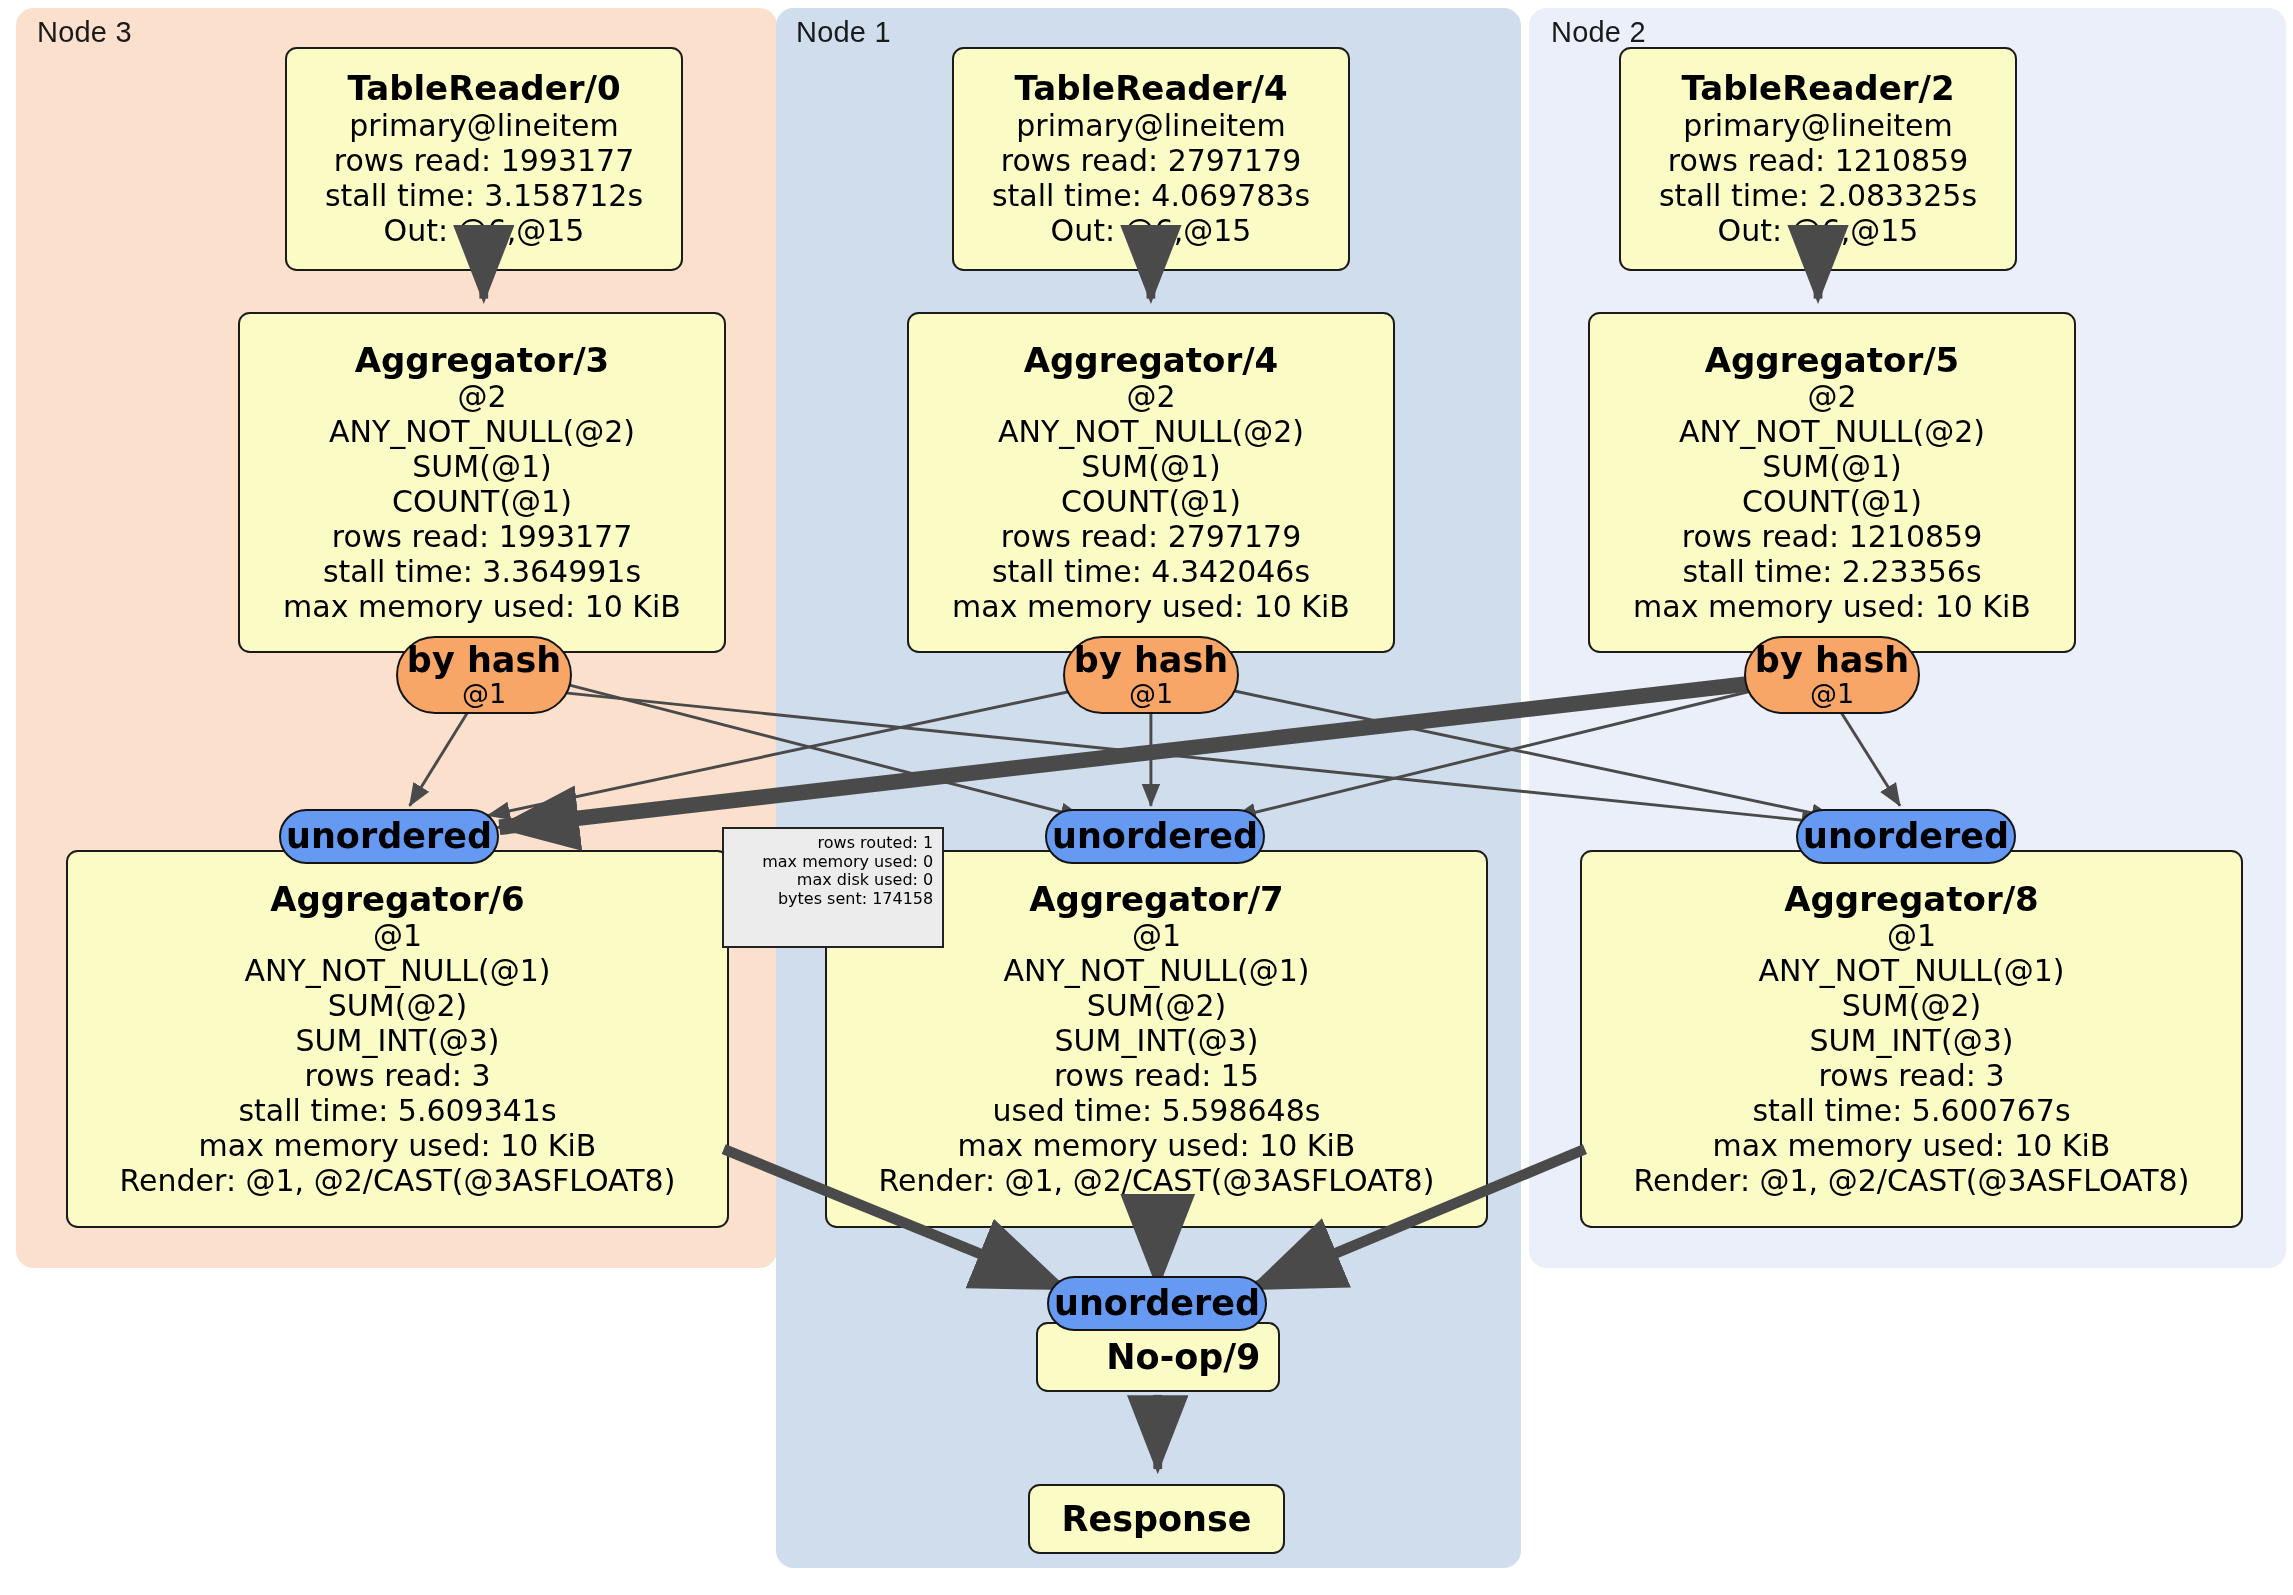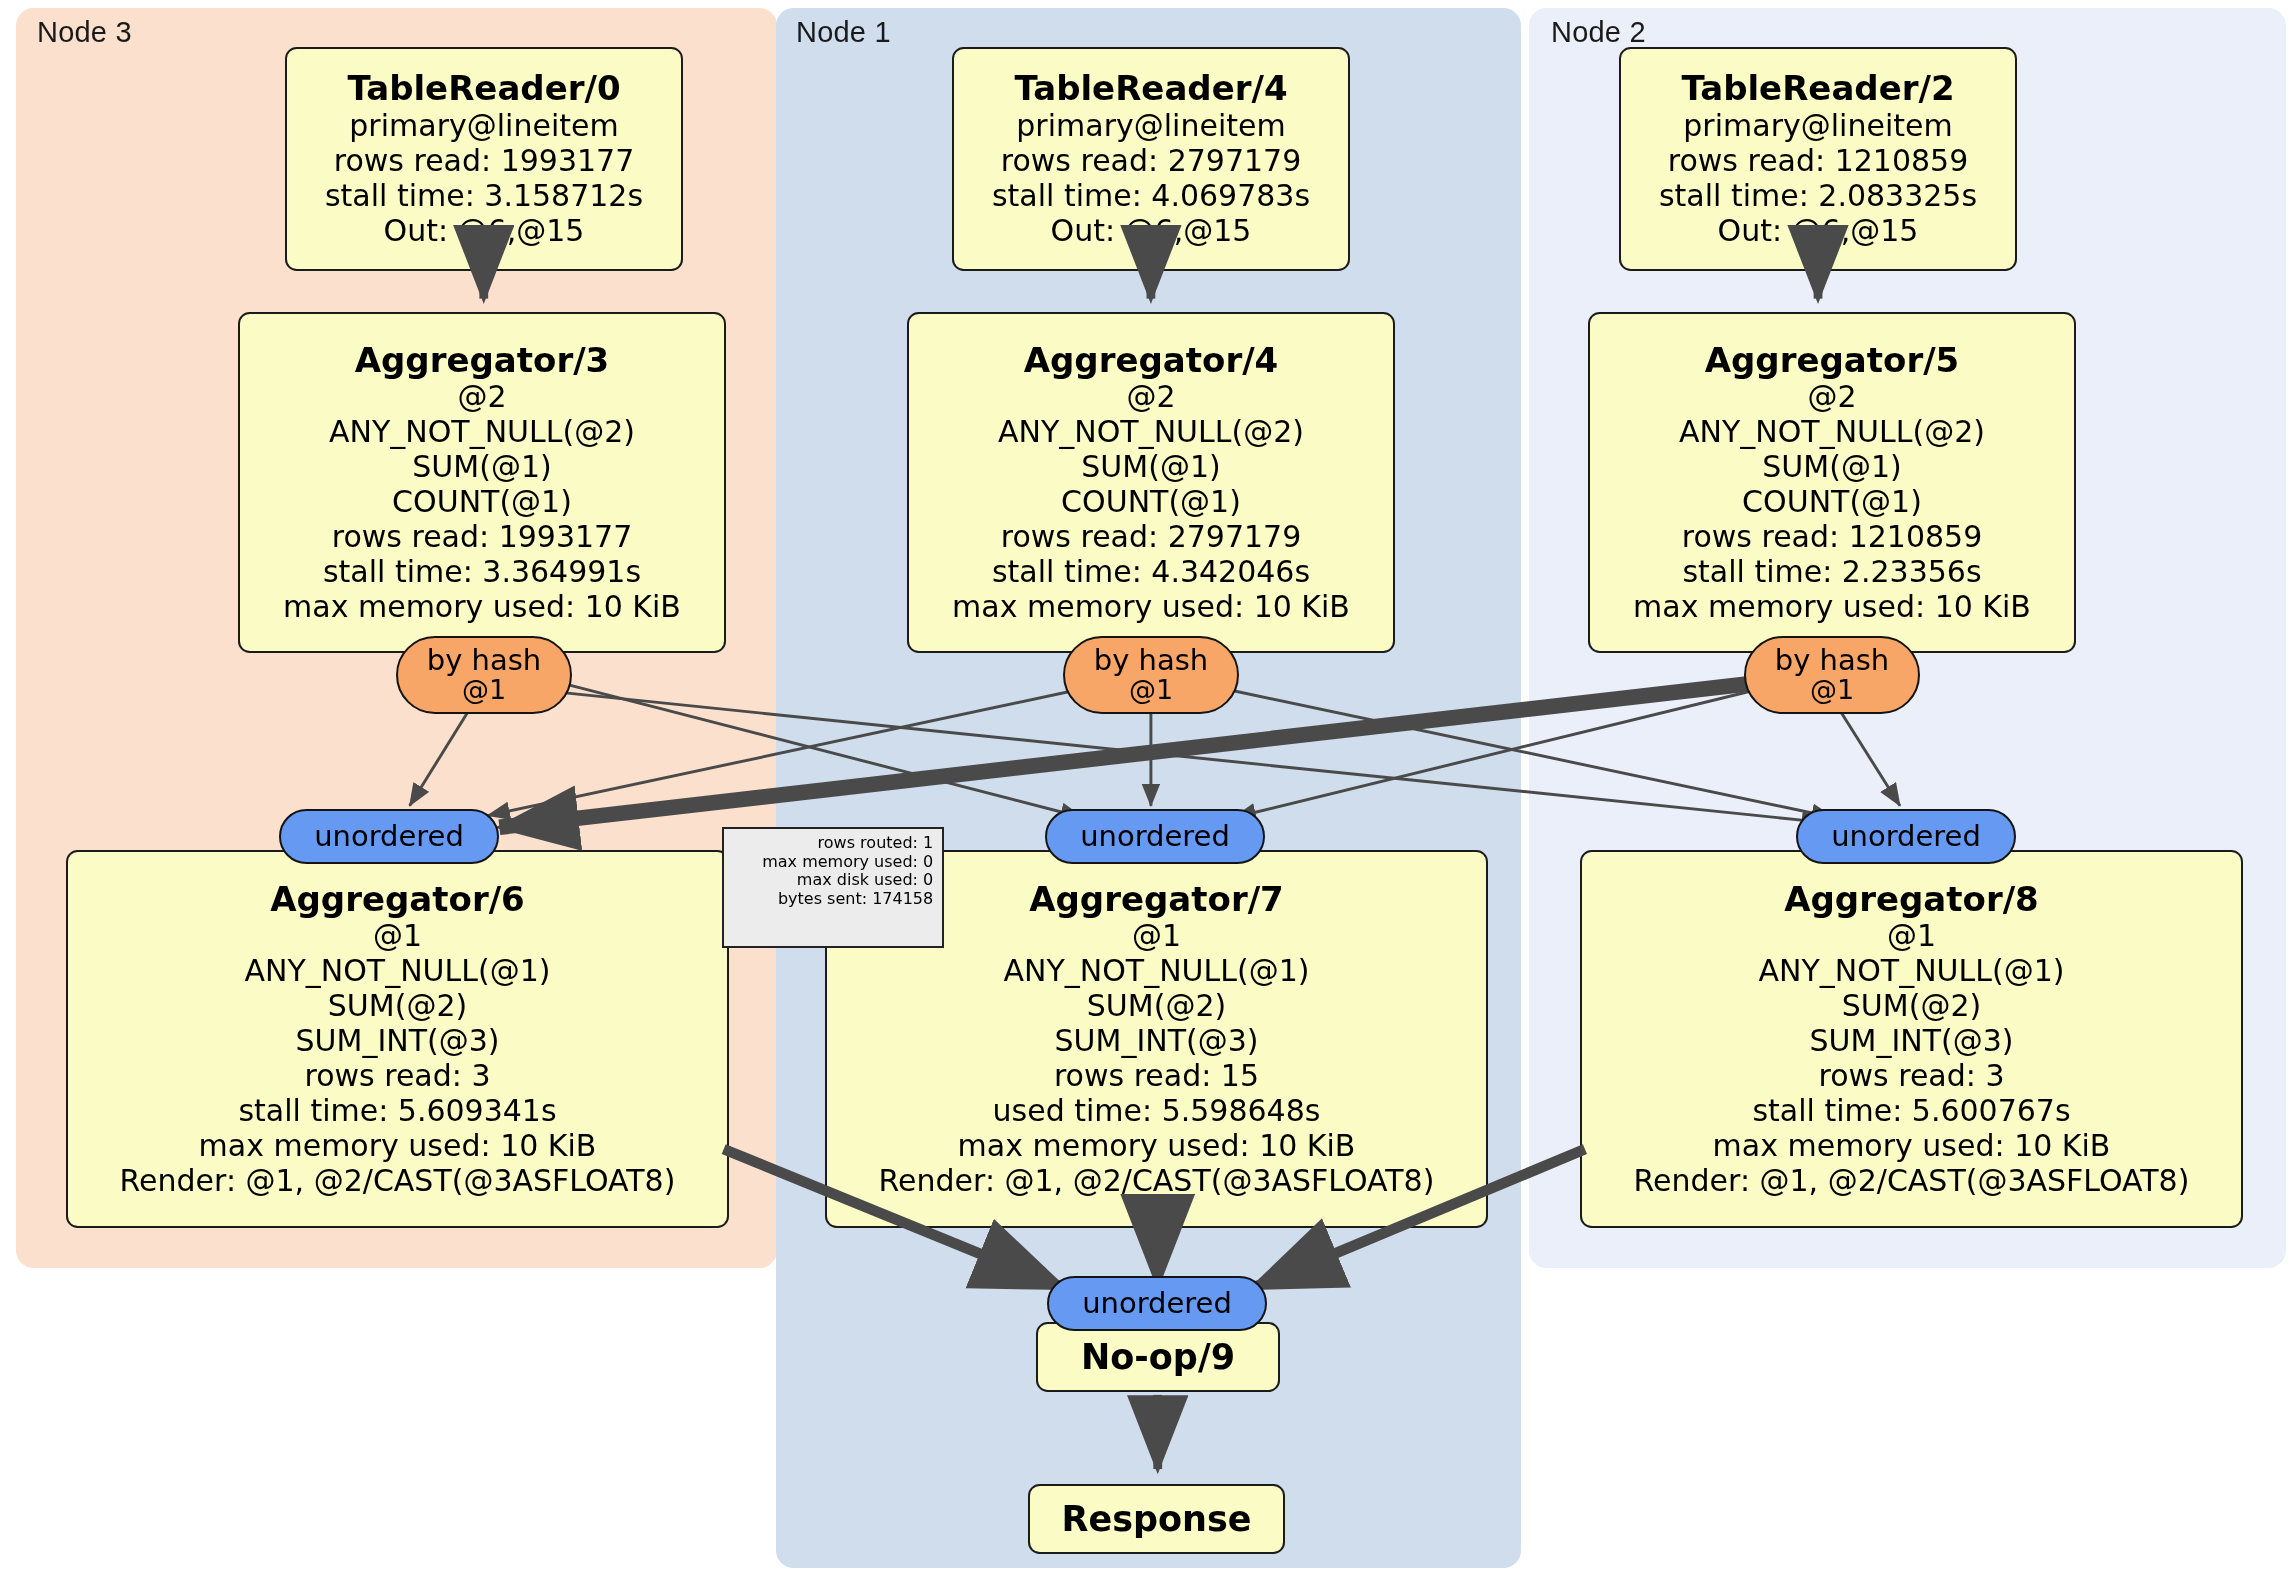--- a/index.html
+++ b/index.html
@@ -38,21 +38,21 @@
 
   
   .pill{
     position:absolute;box-sizing:border-box;
     border:2.4px solid #141414;border-radius:974px;
     display:flex;flex-direction:column;align-items:center;justify-content:center;
     color:#000;text-align:center;z-index:30;
   }
   .pill.hash{background:#f7a667;}
   .pill.ord{background:#6699f2;}
-  .pill .p1{font-weight:normal;font-size:29px;line-height:1.05;white-space:nowrap;text-align:center;}
+  .pill .p1{font-weight:bold;font-size:35px;line-height:1.05;white-space:nowrap;text-align:center;}
   .pill .p2{font-size:27px;line-height:1.1;white-space:nowrap;}
 
   
   .statbox{
     position:absolute;box-sizing:border-box;
     background:#ececec;border:2px solid #222;
     text-align:right;padding:4.9px 8.8px 5.9px 8.8px;z-index:60;
   }
   .statbox .sl{font-size:16px;line-height:1.175;white-space:nowrap;color:#000;}
 
@@ -163,21 +163,21 @@
     <div class="ln">@1</div>
     <div class="ln">ANY_NOT_NULL(@1)</div>
     <div class="ln">SUM(@2)</div>
     <div class="ln">SUM_INT(@3)</div>
     <div class="ln">rows read: 15</div>
     <div class="ln">used time: 5.598648s</div>
     <div class="ln">max memory used: 10 KiB</div>
     <div class="ln">Render: @1, @2/CAST(@3ASFLOAT8)</div>
   </div>
 
-  <div class="gnode compact" style="left:1036px;top:1322px;width:244px;height:70px;">
+  <div class="gnode compact" style="left:1036px;top:1322px;width:244px;height:70px;align-items:flex-end;">
     <div class="ttl">No-op/9</div>
   </div>
 
   <div class="gnode compact" style="left:1028px;top:1484px;width:257px;height:70px;">
     <div class="ttl">Response</div>
   </div>
 
   <div class="gnode" style="left:1619px;top:47px;width:398px;height:224px;">
     <div class="ttl">TableReader/2</div>
     <div class="ln">primary@lineitem</div>

